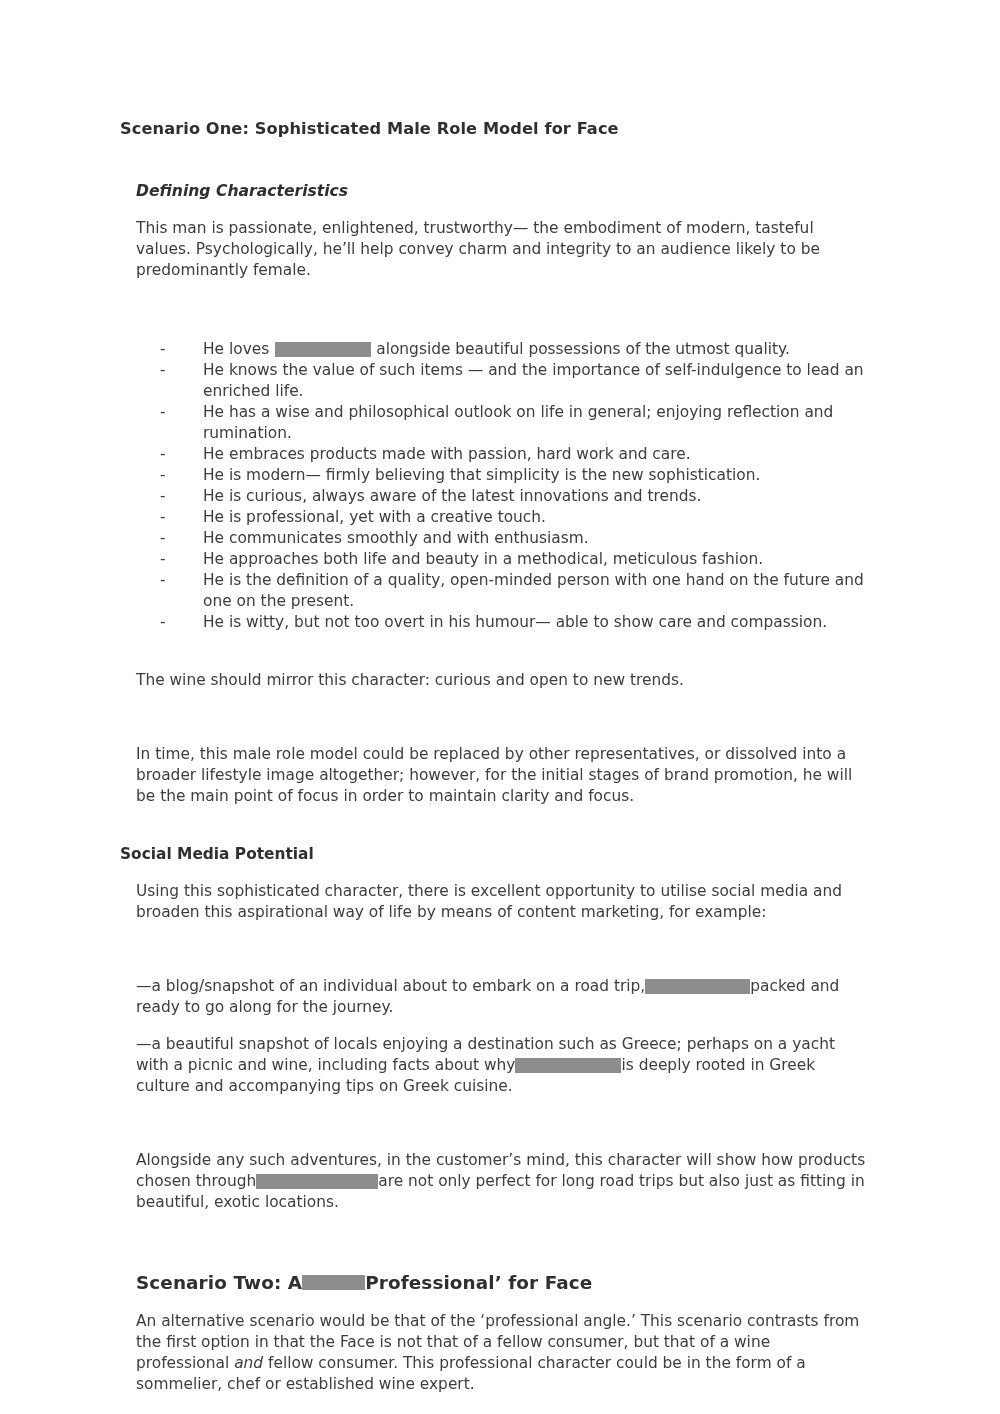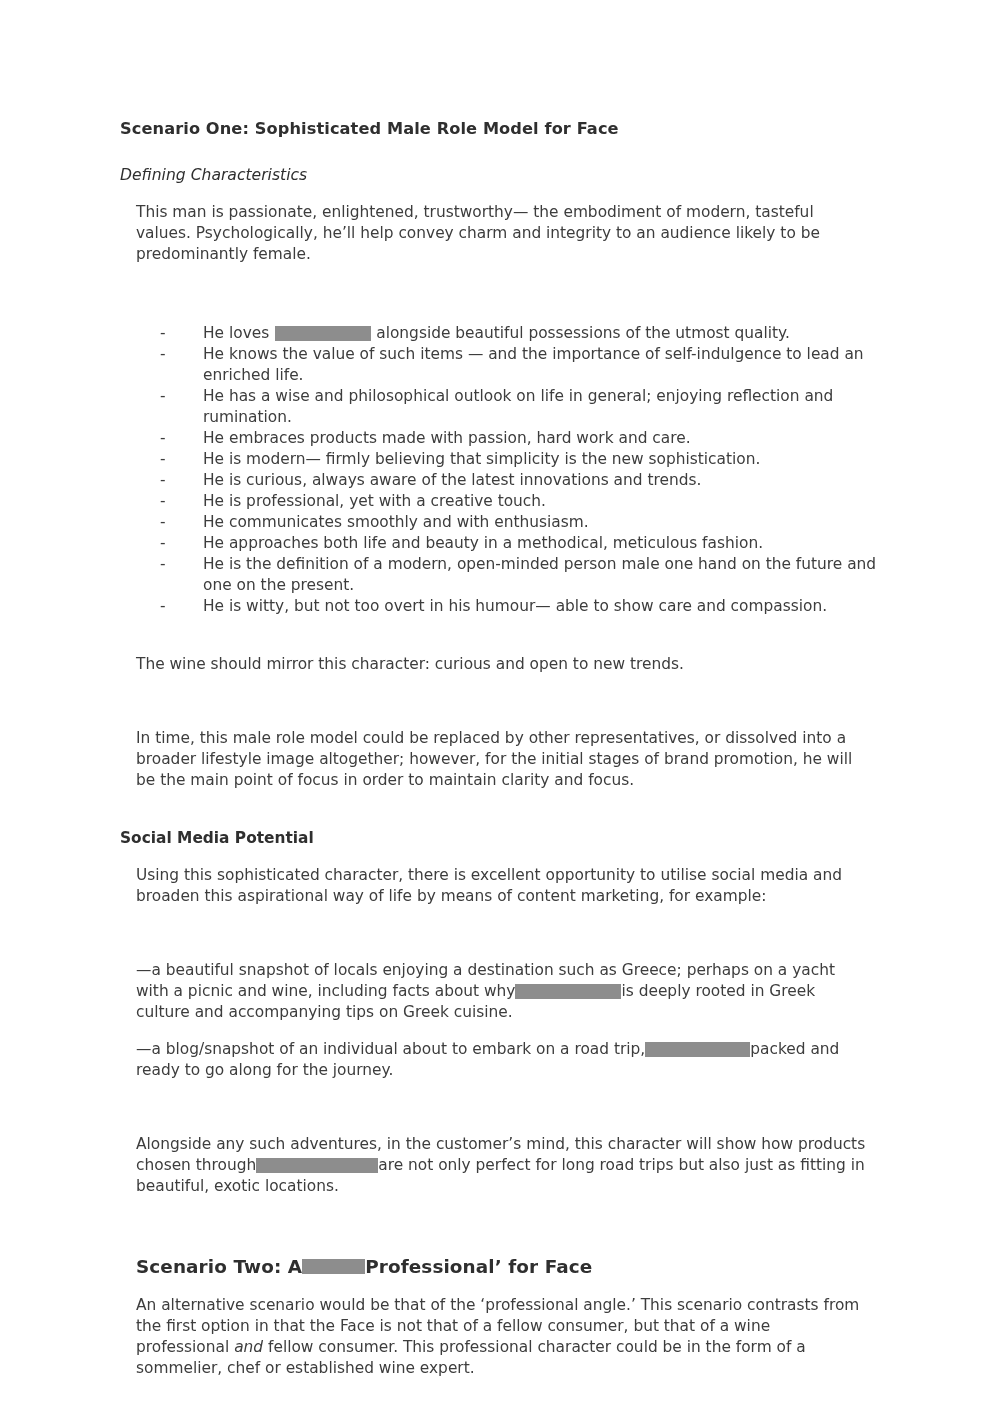--- a/index.html
+++ b/index.html
@@ -39,25 +39,25 @@
   }
   h2.scenario-heading-two {
     font-size: 18.4px;
     line-height: 24px;
     font-weight: bold;
     margin: 16px;
     color: #2f2f2f;
     letter-spacing: 0.1px;
   }
   .sub-heading {
-    font-weight: normal;
+    font-weight: bold;
     font-style: italic;
     font-size: 15.6px;
     line-height: 21px;
-    margin: 0;
+    margin: 16px;
     color: #2f2f2f;
   }
   .sub-heading-plain {
     font-weight: bold;
     font-size: 15.4px;
     line-height: 21px;
     margin: 0;
     color: #2f2f2f;
   }
   p.para {
@@ -120,46 +120,46 @@
     <ul class="bullets" id="bullet-list">
         <li><span class="dash">-</span><span>He loves</span><span class="redact" style="width: 96px; margin-left: 6px; margin-right: 5px;"></span><span>alongside beautiful possessions of the utmost quality.</span></li>
         <li><span class="dash">-</span><span>He knows the value of such items — and the importance of self-indulgence to lead an enriched life.</span></li>
         <li><span class="dash">-</span><span>He has a wise and philosophical outlook on life in general; enjoying reflection and rumination.</span></li>
         <li><span class="dash">-</span><span>He embraces products made with passion, hard work and care.</span></li>
         <li><span class="dash">-</span><span>He is modern— firmly believing that simplicity is the new sophistication.</span></li>
         <li><span class="dash">-</span><span>He is curious, always aware of the latest innovations and trends.</span></li>
         <li><span class="dash">-</span><span>He is professional, yet with a creative touch.</span></li>
         <li><span class="dash">-</span><span>He communicates smoothly and with enthusiasm.</span></li>
         <li><span class="dash">-</span><span>He approaches both life and beauty in a methodical, meticulous fashion.</span></li>
-        <li><span class="dash">-</span><span>He is the definition of a modern, open-minded person male one hand on the future and one on the present.</span></li>
+        <li><span class="dash">-</span><span>He is the definition of a quality, open-minded person with one hand on the future and one on the present.</span></li>
         <li><span class="dash">-</span><span>He is witty, but not too overt in his humour— able to show care and compassion.</span></li>
       </ul>
 
     <div class="gap-md"></div>
 
     <p class="para">The wine should mirror this character: curious and open to new trends.</p>
 
     <div class="gap-md"></div>
 
     <p class="para">In time, this male role model could be replaced by other representatives, or dissolved into a broader lifestyle image altogether; however, for the initial stages of brand promotion, he will be the main point of focus in order to maintain clarity and focus.</p>
 
     <div class="gap-md"></div>
 
     <div class="sub-heading-plain">Social Media Potential</div>
 
     <p class="para">Using this sophisticated character, there is excellent opportunity to utilise social media and broaden this aspirational way of life by means of content marketing, for example:</p>
 
     <div class="gap-md"></div>
 
     <p class="para">
-      <span>—a beautiful snapshot of locals enjoying a destination such as Greece; perhaps on a yacht with a picnic and wine, including facts about why</span><span class="redact" id="redact-greek" style="width: 106px;"></span><span>is deeply rooted in Greek culture and accompanying tips on Greek cuisine.</span>
+      <span>—a blog/snapshot of an individual about to embark on a road trip,</span><span class="redact" id="redact-roadtrip" style="width: 105px;"></span><span>packed and ready to go along for the journey.</span>
     </p>
 
     <p class="para">
-      <span>—a blog/snapshot of an individual about to embark on a road trip,</span><span class="redact" id="redact-roadtrip" style="width: 105px;"></span><span>packed and ready to go along for the journey.</span>
+      <span>—a beautiful snapshot of locals enjoying a destination such as Greece; perhaps on a yacht with a picnic and wine, including facts about why</span><span class="redact" id="redact-greek" style="width: 106px;"></span><span>is deeply rooted in Greek culture and accompanying tips on Greek cuisine.</span>
     </p>
 
     <div class="gap-md"></div>
 
     <p class="para">
       <span>Alongside any such adventures, in the customer’s mind, this character will show how products chosen through</span><span class="redact" id="redact-products" style="width: 122px;"></span><span>are not only perfect for long road trips but also just as fitting in beautiful, exotic locations.</span>
     </p>
 
     <div class="gap-lg"></div>
 

